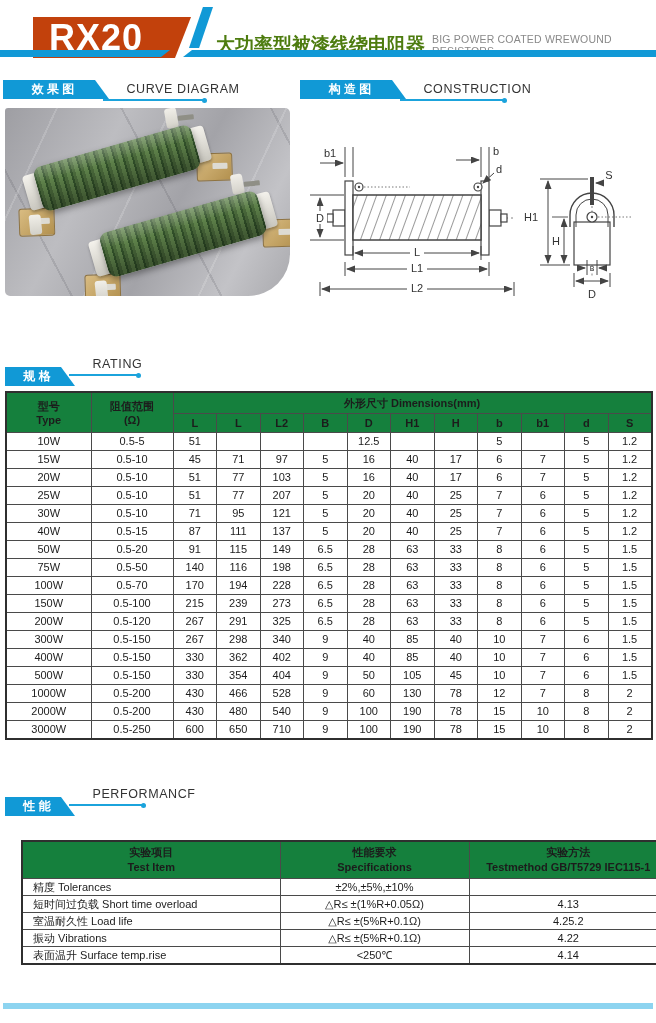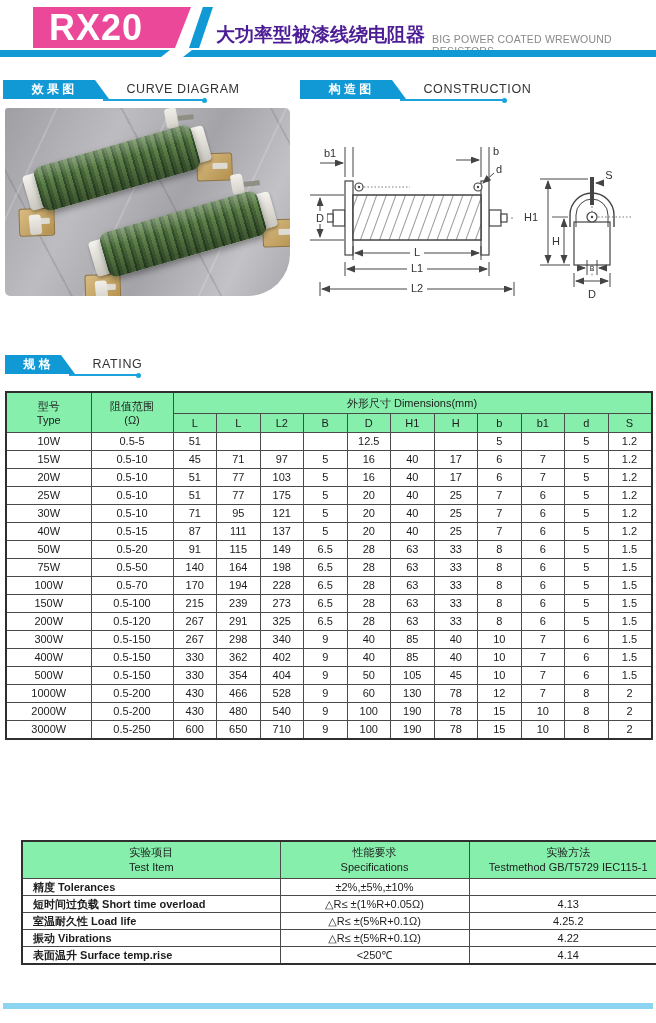--- a/index.html
+++ b/index.html
@@ -1,38 +1,38 @@
 <!DOCTYPE html>
 <html><head>
 <meta charset="utf-8">
 <style>
   html,body{margin:0;padding:0;background:#fff;}
   .page{position:relative;width:656px;height:1023px;background:#fff;overflow:hidden;
         font-family:"Liberation Sans",sans-serif;color:#1c1c1c;}
 
   
-  .banner{position:absolute;left:33px;top:7px;width:158px;height:41px;background:#ec4899;
+  .banner{position:absolute;left:33px;top:17px;width:158px;height:41px;background:#c2410c;
           clip-path:polygon(0 0,100% 0,calc(100% - 16px) 100%,0 100%);}
   .banner span{display:block;line-height:41px;padding-left:16px;color:#fff;
                font-size:36px;font-weight:bold;letter-spacing:1px;}
   .banner-slash{position:absolute;left:189px;top:7px;width:24px;height:41px;background:#1199d6;
                 clip-path:polygon(58% 0,100% 0,42% 100%,0 100%);}
-  .subtitle-cn{position:absolute;left:216px;top:22px;font-size:19px;font-weight:bold;color:#4c1d95;}
+  .subtitle-cn{position:absolute;left:216px;top:32px;font-size:19px;font-weight:bold;color:#4d7c0f;}
   .subtitle-en{position:absolute;left:432px;top:33px;font-size:10.5px;color:#898989;letter-spacing:.2px;}
   .hbar{position:absolute;top:50px;height:7px;background:#1199d6;}
   .hbar-left{left:0;width:170px;clip-path:polygon(0 0,100% 0,calc(100% - 9px) 100%,0 100%);}
   .hbar-right{left:183px;width:473px;clip-path:polygon(9px 0,100% 0,100% 100%,0 100%);}
 
   
   .sec{position:absolute;height:22px;}
   .sec-badge{display:inline-block;height:19px;line-height:19px;background:#1199d6;color:#fff;
              font-size:12px;font-weight:bold;text-align:center;vertical-align:top;
              clip-path:polygon(0 0,calc(100% - 14px) 0,100% 100%,0 100%);}
   .sec-badge.w3{width:100px;padding-right:6px;}
-  .sec-badge.w2{width:64px;padding-right:6px;}
+  .sec-badge.w2{width:64px;padding-right:6px;margin-top:12px;}
   .sec-label{display:inline-block;margin-left:13px;font-size:12.5px;color:#333;
              letter-spacing:.6px;line-height:19px;vertical-align:top;}
   .sec-line{position:absolute;top:19px;height:2px;background:#1ba3dc;}
   .sec-line::after{content:"";position:absolute;right:-2px;top:-1px;width:5px;height:5px;
                    border-radius:50%;background:#1ba3dc;}
 
   
   .photo{position:absolute;left:5px;top:108px;width:285px;height:188px;overflow:hidden;
          border-radius:3px 5px 42px 5px;
          background:linear-gradient(118deg,#9e9ea3 0%,#bdbdc1 32%,#a3a3a8 58%,#c3c3c7 82%,#a9a9ad 100%);}
@@ -63,31 +63,31 @@
   
   .construction-svg{position:absolute;left:300px;top:115px;}
   .construction-svg text{font-family:"Liberation Sans",sans-serif;font-size:11px;fill:#333;}
   .construction-svg text.small{font-size:7px;}
 
   
   table.grid{position:absolute;border-collapse:collapse;table-layout:fixed;width:646px;
              font-size:11px;color:#1c1c1c;border:2px solid #2f2f2f;}
   table.grid th,table.grid td{border:1px solid #4a4a4a;text-align:center;padding:0;
              overflow:hidden;white-space:nowrap;}
-  table.grid th{background:#86efac;font-weight:normal;}
+  table.grid th{background:#15803d;font-weight:bold;}
   #rating-table{left:5px;top:391px;}
   #rating-table thead tr.r1 th{height:20px;}
   #rating-table thead th[rowspan]{height:57px;}
   #rating-table thead tr.r2 th{height:18px;}
   #rating-table tbody td{height:17px;line-height:17px;}
   #perf-table{left:21px;top:840px;}
   #perf-table thead th{height:36px;}
   #perf-table thead th div{line-height:15px;}
   #perf-table tbody td{height:16px;line-height:16px;}
-  #perf-table tbody td:first-child{text-align:left;padding-left:10px;font-weight:bold;}
+  #perf-table tbody td:first-child{text-align:left;padding-left:10px;}
 
   .footer-rule{position:absolute;left:3px;top:1003px;width:650px;height:6px;background:#8dd4f0;}
 </style>
 </head>
 <body>
 
 <div class="page">
 
   <div class="banner">
     <span>RX20</span>
@@ -323,21 +323,21 @@
           <td>6</td>
           <td>7</td>
           <td>5</td>
           <td>1.2</td>
         </tr>
         <tr>
           <td>25W</td>
           <td>0.5-10</td>
           <td>51</td>
           <td>77</td>
-          <td>175</td>
+          <td>207</td>
           <td>5</td>
           <td>20</td>
           <td>40</td>
           <td>25</td>
           <td>7</td>
           <td>6</td>
           <td>5</td>
           <td>1.2</td>
         </tr>
         <tr>
@@ -382,21 +382,21 @@
           <td>33</td>
           <td>8</td>
           <td>6</td>
           <td>5</td>
           <td>1.5</td>
         </tr>
         <tr>
           <td>75W</td>
           <td>0.5-50</td>
           <td>140</td>
-          <td>164</td>
+          <td>116</td>
           <td>198</td>
           <td>6.5</td>
           <td>28</td>
           <td>63</td>
           <td>33</td>
           <td>8</td>
           <td>6</td>
           <td>5</td>
           <td>1.5</td>
         </tr>
@@ -531,20 +531,25 @@
           <td>190</td>
           <td>78</td>
           <td>15</td>
           <td>10</td>
           <td>8</td>
           <td>2</td>
         </tr>
       </tbody>
   </table>
 
+  <div class="sec" style="left:5px;top:785px;">
+    <span class="sec-badge w2">性 能</span>
+    <span class="sec-label">PERFORMANCF</span>
+    <span class="sec-line" style="left:64px;width:75px;"></span>
+  </div>
 
   <table class="grid" id="perf-table">
     <colgroup>
       <col style="width:258px">
         <col style="width:189px">
         <col style="width:199px">
     </colgroup>
     <thead>
         <tr id="perf-head-row">
           <th>

